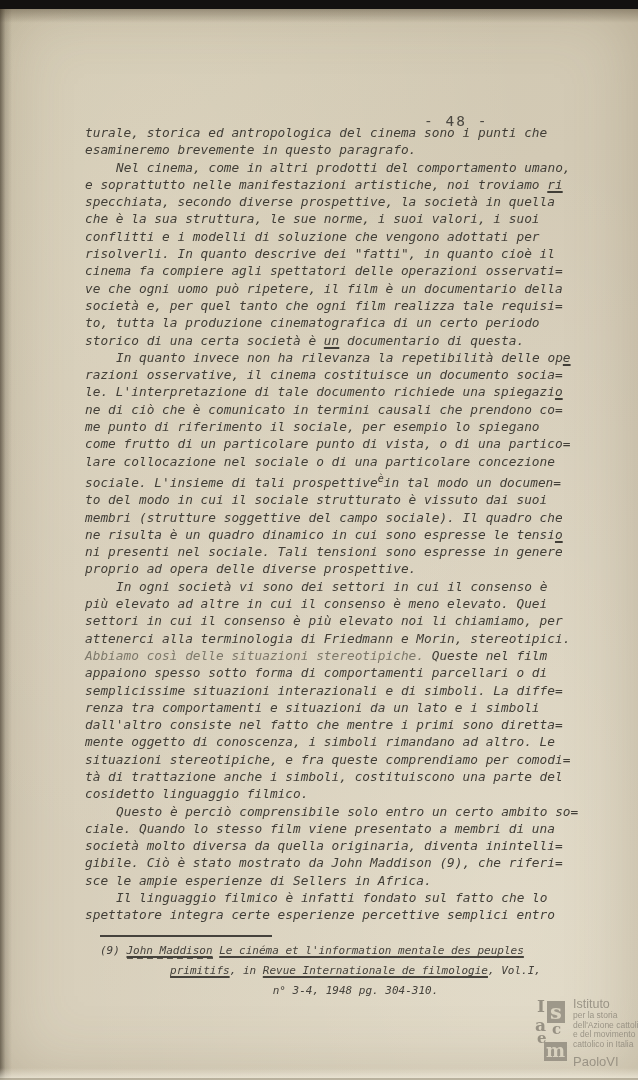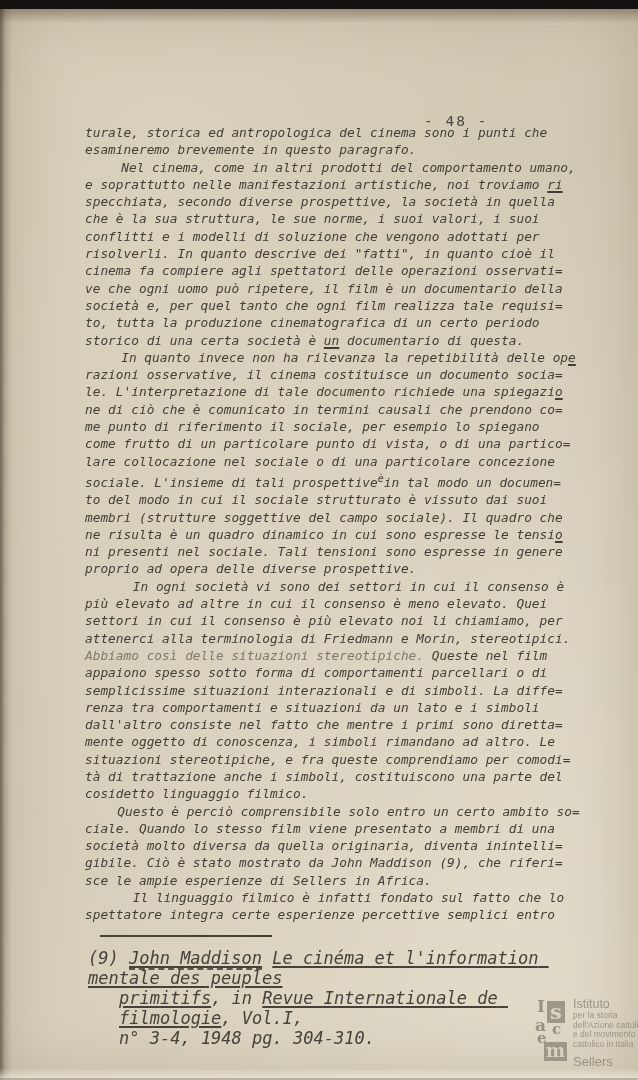--- a/index.html
+++ b/index.html
@@ -20,33 +20,33 @@
   .bottom-edge{position:absolute;left:0;right:0;bottom:0;height:12px;
     background:linear-gradient(to bottom, transparent, rgba(246,242,228,0.75));}
   .bottom-line{position:absolute;left:0;right:0;bottom:0;height:2px;background:rgba(95,82,58,0.35);}
 
   .page-number{position:absolute;left:424px;top:85px;font-size:14.5px;letter-spacing:2px;
     color:#4b4841;margin-top:28px;}
 
   .body-text{position:absolute;left:85px;top:124px;width:496px;
     font-size:12.8px;line-height:17.3px;color:#413e37;white-space:pre-wrap;}
   .tline{min-height:17.3px;font-style:italic;}
-  .tline.indent{padding-left:31px;text-align:center;}
+  .tline.indent{padding-left:31px;}
 
   .s-u{text-decoration:underline;text-underline-offset:2px;text-decoration-thickness:1.5px;}
   .s-dblu{text-decoration:underline;text-underline-offset:2px;text-decoration-thickness:1.5px;
     border-bottom:2px dashed #5a564c;padding-bottom:0;}
   .s-sup{font-size:10px;vertical-align:5px;}
   .s-faded{color:#7d786a;}
 
   .footnote-divider{position:absolute;left:100px;top:935px;width:172px;height:0;
     border-top:2px solid #45423c;}
-  .footnote{position:absolute;left:88px;top:941px;width:480px;
-    font-size:17px;line-height:20px;color:#45423c;white-space:pre-wrap;margin-top:7px;}
-  .footnote .tline.hang{padding-left:31px;}
+  .footnote{position:absolute;left:100px;top:941px;width:480px;
+    font-size:11px;line-height:20px;color:#45423c;white-space:pre-wrap;}
+  .footnote .tline.hang{padding-left:31px;text-align:center;}
 
   .watermark{position:absolute;left:534px;top:998px;width:110px;height:70px;opacity:0.85;}
   .wm-letters{position:absolute;left:0;top:0;width:36px;height:66px;
     font-family:"DejaVu Serif","Liberation Serif",serif;color:#8b8578;}
   .wl{position:absolute;font-weight:bold;line-height:1;}
   .wl0{left:3px;top:0;font-size:17px;}
   .wl1{left:13px;top:3px;font-size:21px;background:#938d80;color:#d9d2bf;padding:0 3px 1px 3px;}
   .wl2{left:1px;top:19px;font-size:17px;}
   .wl3{left:18px;top:24px;font-size:15px;}
   .wl4{left:3px;top:33px;font-size:15px;}
@@ -81,18 +81,18 @@
         <span class="wl wl4">e</span>
         <span class="wl wl5">m</span>
       </div>
     <div class="wm-text">
         <div class="wt-line">Istituto</div>
         <div class="wt-line">per la storia</div>
         <div class="wt-line">dell'Azione cattolica</div>
         <div class="wt-line">e del movimento</div>
         <div class="wt-line">cattolico in Italia</div>
       </div>
-    <div class="wm-brand">Sellers</div>
+    <div class="wm-brand">PaoloVI</div>
   </div>
 
   <div class="bottom-edge"></div>
   <div class="bottom-line"></div>
 </div>
 
 </body></html>

